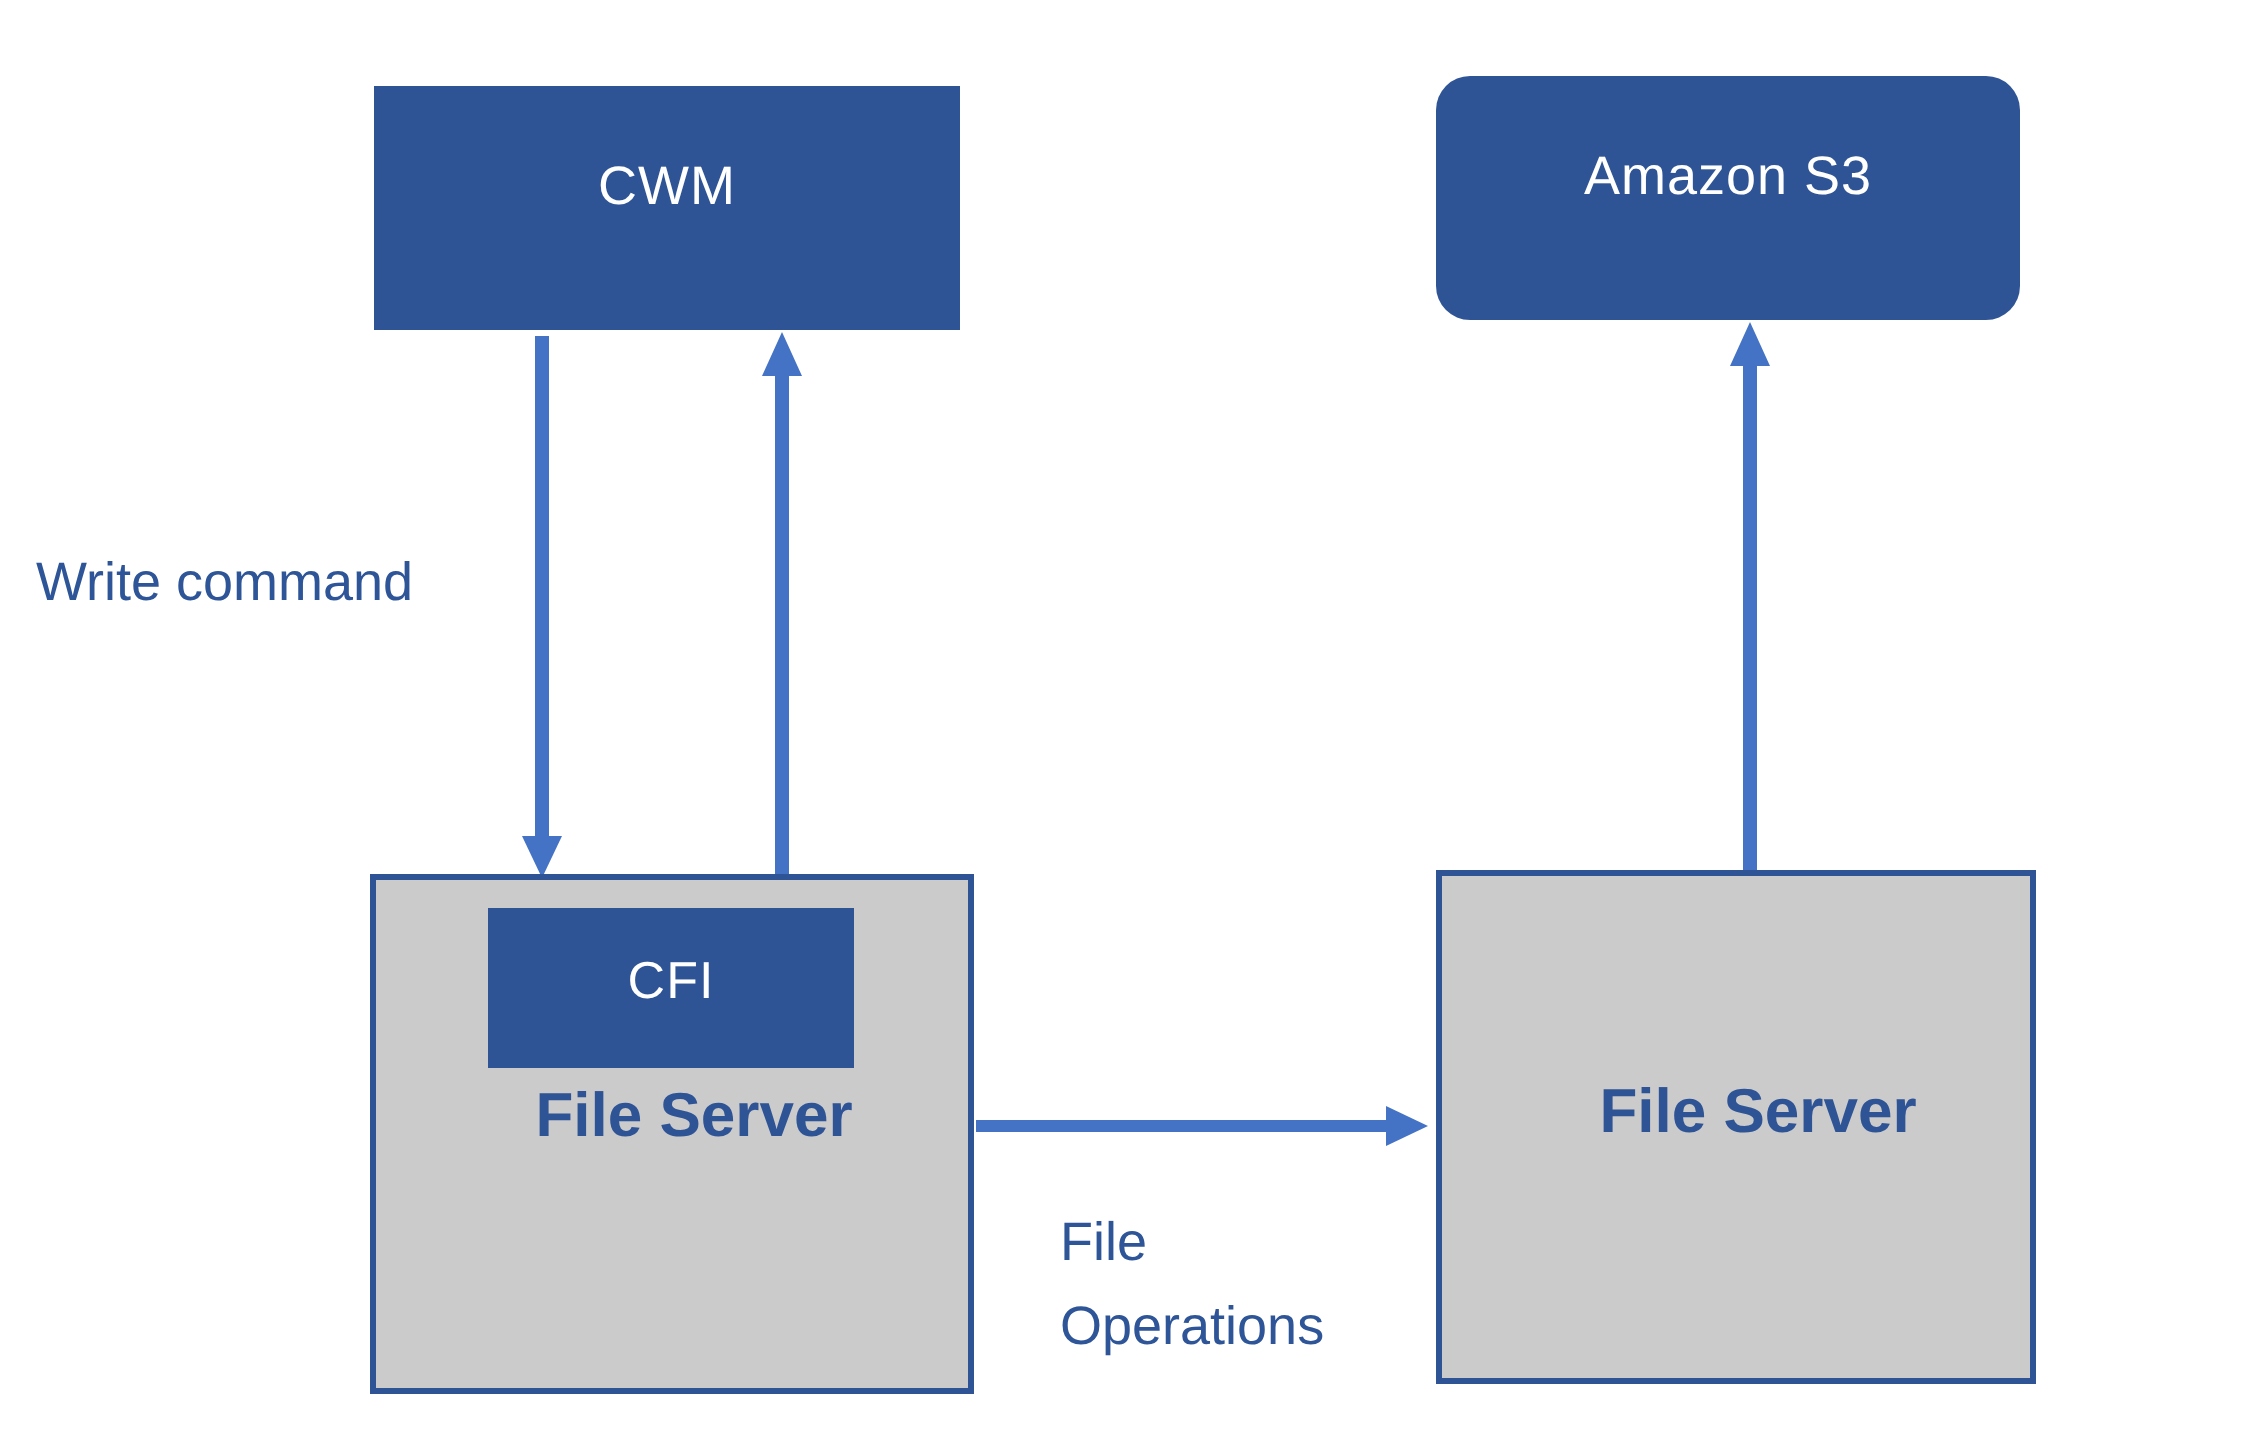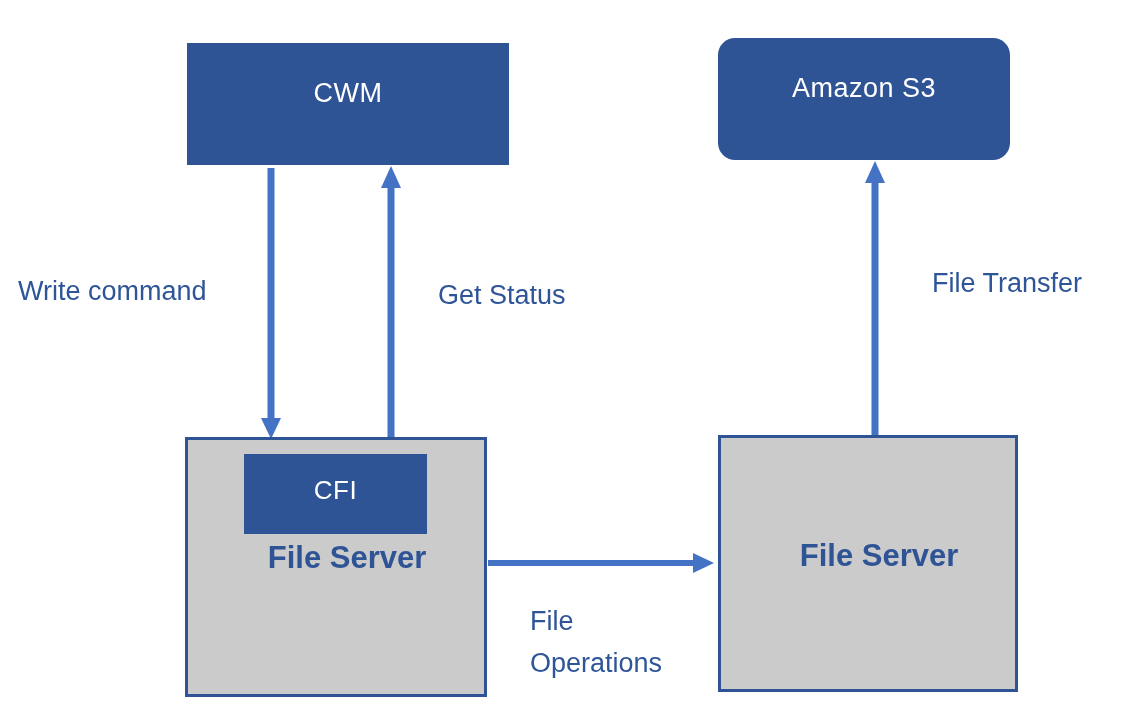--- a/index.html
+++ b/index.html
@@ -36,21 +36,21 @@
   .node {
     position: absolute;
     background: var(--node-fill);
     color: var(--node-text);
     display: flex;
     align-items: center;
     justify-content: center;
     font-size: 27px;
     letter-spacing: 0.5px;
   }
-  .node-cwm      { left: 187px; top: 43px; width: 322px; height: 122px; padding-bottom: 22px; }
+  .node-cwm      { left: 187px; top: 43px; width: 293px; height: 122px; padding-bottom: 22px; }
   .node-amazon   { left: 718px; top: 38px; width: 292px; height: 122px; padding-bottom: 22px; border-radius: 17px; }
 
   .server-box {
     position: absolute;
     background: var(--server-fill);
     border: 3px solid var(--server-border);
   }
   .server-left  { left: 185px; top: 437px; width: 302px; height: 260px; }
   .server-right { left: 718px; top: 435px; width: 300px; height: 257px; }
 
@@ -129,20 +129,18 @@
       <span>CFI</span>
     </div>
     <div class="server-label">File Server</div>
   </div>
 
   <div class="server-box server-right">
     <div class="server-label">File Server</div>
   </div>
 
   <div class="edge-label label-write-command">Write command</div>
-  <div class="edge-label label-get-status">Get Status</div>
-  <div class="edge-label label-file-transfer">File Transfer</div>
   <div class="edge-label label-file-operations">
     <div>File</div>
     <div>Operations</div>
   </div>
 
 </div>
 
 </body></html>

